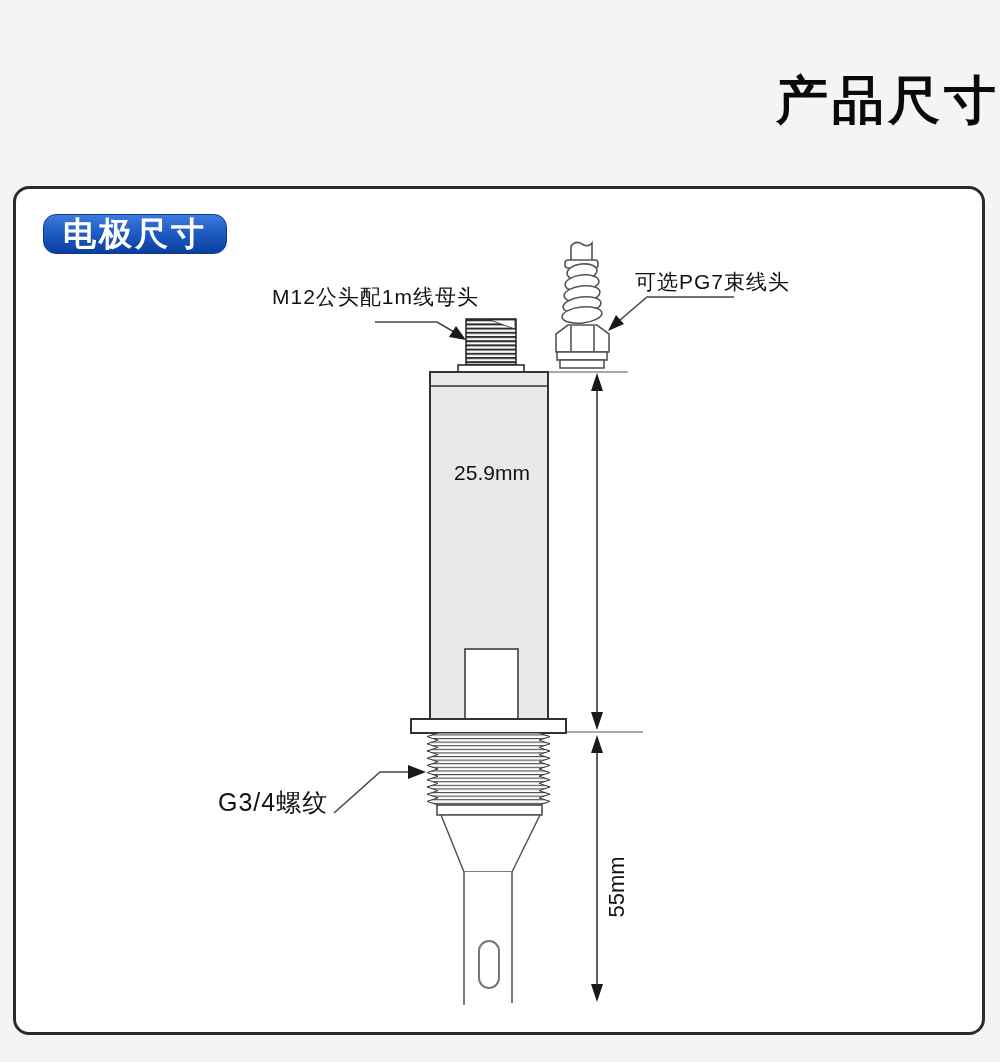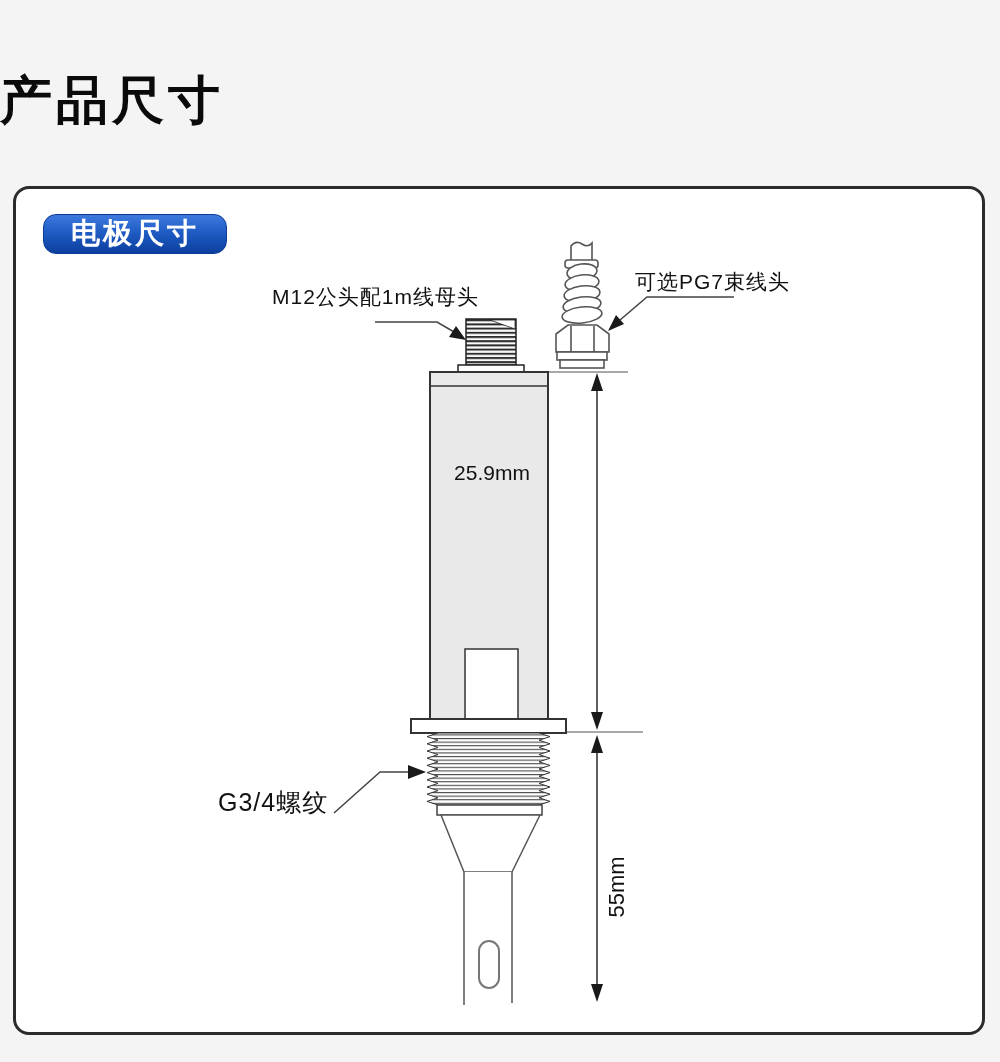--- a/index.html
+++ b/index.html
@@ -6,21 +6,21 @@
   body{
     width:1000px;height:1062px;
     background:#f4f4f4;
     position:relative;
     overflow:hidden;
     font-family:"Liberation Sans","DejaVu Sans",sans-serif;
   }
   .page-title{
     position:absolute;
     top:66px;left:0;width:1000px;
-    text-align:left;
+    text-align:right;
     font-size:52px;
     font-weight:900;
     letter-spacing:4px;
     color:#0a0a0a;
     margin:0;
   }
   .panel{
     position:absolute;
     left:13px;top:186px;
     width:972px;height:849px;
@@ -30,21 +30,21 @@
     box-sizing:border-box;
   }
   .badge{
     position:absolute;
     left:27px;top:25px;
     width:184px;height:40px;
     border-radius:13px;
     background:linear-gradient(180deg,#3e7ade 0%,#1f5cc4 45%,#0b3f9e 100%);
     border:1px solid #0a3a92;
     color:#ffffff;
-    font-size:29px;
+    font-size:33px;
     font-weight:700;
     letter-spacing:3px;
     display:flex;
     align-items:center;
     justify-content:center;
     box-sizing:border-box;
   }
   svg{position:absolute;left:0;top:0;}
   svg text{font-family:"Liberation Sans","DejaVu Sans",sans-serif;fill:#111;}
   .lbl{font-size:21px;letter-spacing:1px;}

